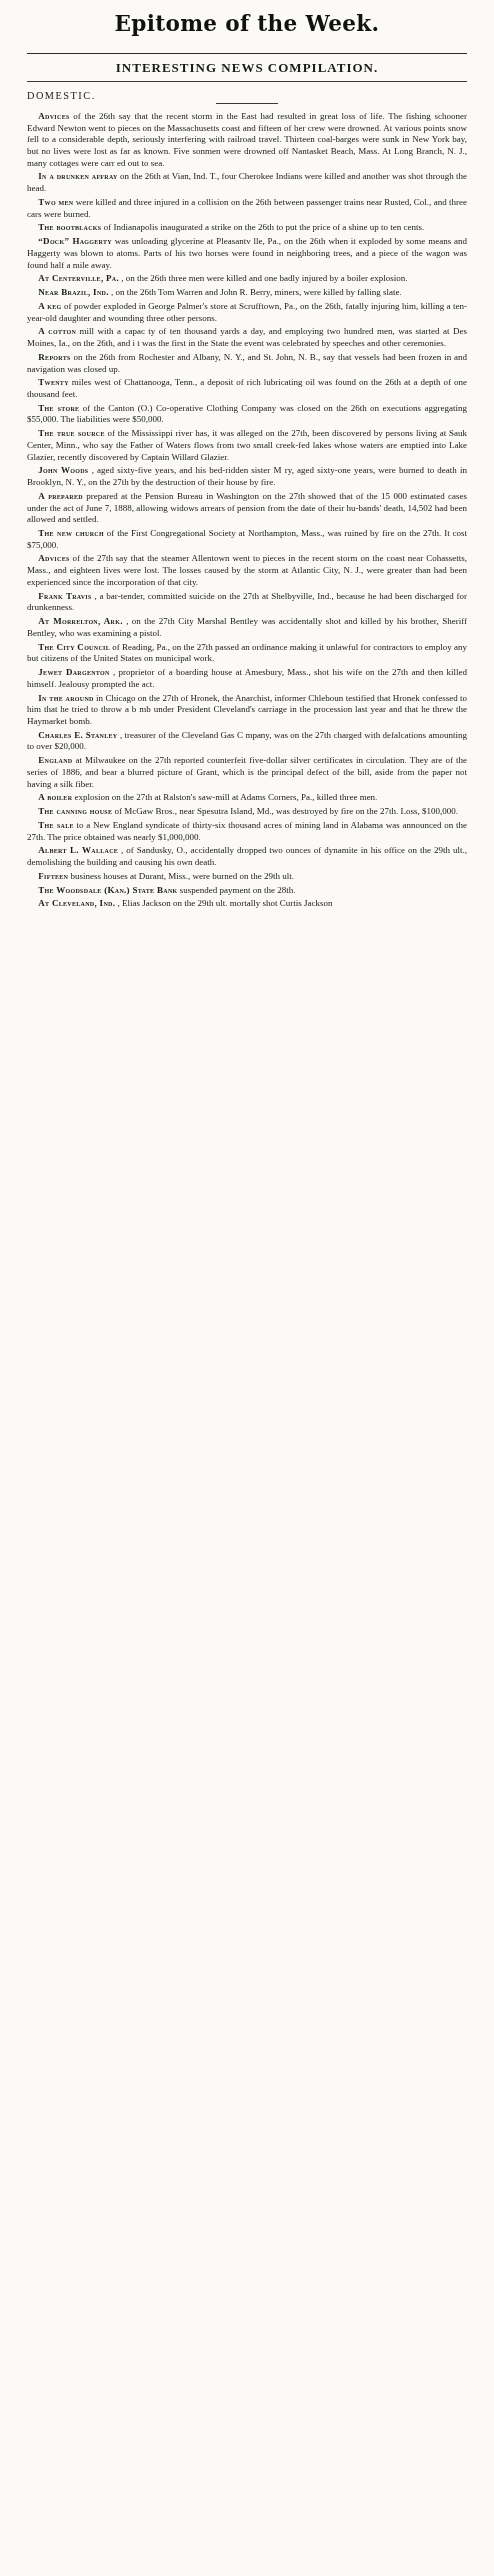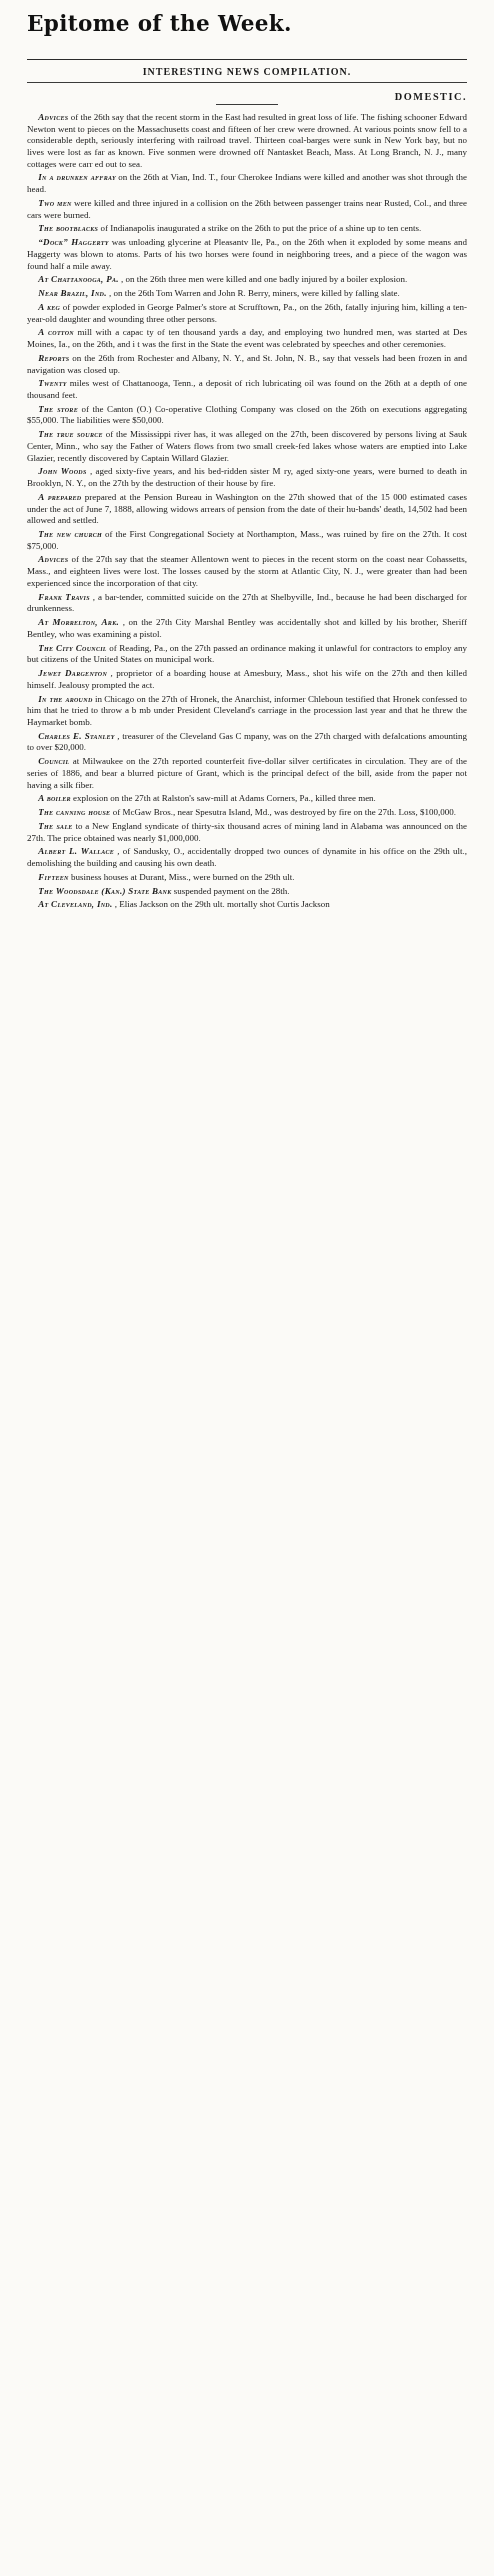--- a/index.html
+++ b/index.html
@@ -18,51 +18,51 @@
     background: #fbfaf7;
     padding: 0;
     box-sizing: border-box;
     position: relative;
   }
   .inner {
     padding: 13.4px 27px 31px 27px;
     box-sizing: border-box;
   }
   .masthead {
-    text-align: left;
+    text-align: center;
     border-bottom: 1px solid #2b2b2b;
-    padding-bottom: 23px;
+    padding-bottom: 17px;
     margin-bottom: 4.1px;
   }
   .masthead .title {
     font-family: "DejaVu Serif", serif;
     font-size: 21.6px;
     font-weight: bold;
     letter-spacing: 0.3px;
     line-height: 1.05;
     color: #111;
   }
   .subhead {
     text-align: center;
     font-family: "Liberation Serif", serif;
-    font-size: 10px;
+    font-size: 13px;
     letter-spacing: 1px;
     font-weight: bold;
     margin: 6.2px 0 5.2px 0;
     color: #1a1a1a;
   }
   .rule-thin {
     border: none;
     border-top: 0.5px solid #3a3a3a;
     margin: 3.1px 0 5.2px 0;
   }
   .section-head {
-    text-align: right;
+    text-align: left;
     font-size: 10.3px;
-    font-weight: bold;
+    font-weight: normal;
     letter-spacing: 1.5px;
     margin: 7.2px 0 2.1px 0;
     font-family: "Liberation Serif", serif;
   }
   .section-rule {
     width: 62px;
     margin: 2.1px auto 7.2px auto;
     border: none;
     border-top: 0.5px solid #3a3a3a;
   }
@@ -73,21 +73,20 @@
     hyphens: auto;
   }
   p.para {
     margin: 0 0 2.1px 0;
     text-indent: 11.3px;
   }
   p.para .lead {
     font-variant: small-caps;
     font-weight: bold;
     letter-spacing: 0.3px;
-    font-style: italic;
   }
   .footer-space { height: 5.2px; }
 </style>
 </head>
 <body>
 
 <div class="page">
   <div class="inner">
 
     <div class="masthead">
@@ -99,39 +98,39 @@
 
     <div class="section-head">DOMESTIC.</div>
     <hr class="section-rule">
 
     <div class="col">
       <p class="para"><span class="lead">Advices</span> <span>of the 26th say that the recent storm in the East had resulted in great loss of life. The fishing schooner Edward Newton went to pieces on the Massachusetts coast and fifteen of her crew were drowned. At various points snow fell to a considerable depth, seriously interfering with railroad travel. Thirteen coal-barges were sunk in New York bay, but no lives were lost as far as known. Five sonmen were drowned off Nantasket Beach, Mass. At Long Branch, N. J., many cottages were carr ed out to sea.</span></p>
       <p class="para"><span class="lead">In a drunken affray</span> <span>on the 26th at Vian, Ind. T., four Cherokee Indians were killed and another was shot through the head.</span></p>
       <p class="para"><span class="lead">Two men</span> <span>were killed and three injured in a collision on the 26th between passenger trains near Rusted, Col., and three cars were burned.</span></p>
       <p class="para"><span class="lead">The bootblacks</span> <span>of Indianapolis inaugurated a strike on the 26th to put the price of a shine up to ten cents.</span></p>
       <p class="para"><span class="lead">“Dock” Haggerty</span> <span>was unloading glycerine at Pleasantv lle, Pa., on the 26th when it exploded by some means and Haggerty was blown to atoms. Parts of his two horses were found in neighboring trees, and a piece of the wagon was found half a mile away.</span></p>
-      <p class="para"><span class="lead">At Chattanooga, Pa.</span> <span>, on the 26th three men were killed and one badly injured by a boiler explosion.</span></p>
+      <p class="para"><span class="lead">At Centerville, Pa.</span> <span>, on the 26th three men were killed and one badly injured by a boiler explosion.</span></p>
       <p class="para"><span class="lead">Near Brazil, Ind.</span> <span>, on the 26th Tom Warren and John R. Berry, miners, were killed by falling slate.</span></p>
       <p class="para"><span class="lead">A keg</span> <span>of powder exploded in George Palmer's store at Scrufftown, Pa., on the 26th, fatally injuring him, killing a ten-year-old daughter and wounding three other persons.</span></p>
       <p class="para"><span class="lead">A cotton</span> <span>mill with a capac ty of ten thousand yards a day, and employing two hundred men, was started at Des Moines, Ia., on the 26th, and i&nbsp;t was the first in the State the event was celebrated by speeches and other ceremonies.</span></p>
       <p class="para"><span class="lead">Reports</span> <span>on the 26th from Rochester and Albany, N. Y., and St. John, N. B., say that vessels had been frozen in and navigation was closed up.</span></p>
       <p class="para"><span class="lead">Twenty</span> <span>miles west of Chattanooga, Tenn., a deposit of rich lubricating oil was found on the 26th at a depth of one thousand feet.</span></p>
       <p class="para"><span class="lead">The store</span> <span>of the Canton (O.) Co-operative Clothing Company was closed on the 26th on executions aggregating $55,000. The liabilities were $50,000.</span></p>
       <p class="para"><span class="lead">The true source</span> <span>of the Mississippi river has, it was alleged on the 27th, been discovered by persons living at Sauk Center, Minn., who say the Father of Waters flows from two small creek-fed lakes whose waters are emptied into Lake Glazier, recently discovered by Captain Willard Glazier.</span></p>
       <p class="para"><span class="lead">John Woods</span> <span>, aged sixty-five years, and his bed-ridden sister M ry, aged sixty-one years, were burned to death in Brooklyn, N. Y., on the 27th by the destruction of their house by fire.</span></p>
       <p class="para"><span class="lead">A prepared</span> <span>prepared at the Pension Bureau in Washington on the 27th showed that of the 15 000 estimated cases under the act of June 7, 1888, allowing widows arrears of pension from the date of their hu-bands' death, 14,502 had been allowed and settled.</span></p>
       <p class="para"><span class="lead">The new church</span> <span>of the First Congregational Society at Northampton, Mass., was ruined by fire on the 27th. It cost $75,000.</span></p>
       <p class="para"><span class="lead">Advices</span> <span>of the 27th say that the steamer Allentown went to pieces in the recent storm on the coast near Cohassetts, Mass., and eighteen lives were lost. The losses caused by the storm at Atlantic City, N. J., were greater than had been experienced since the incorporation of that city.</span></p>
       <p class="para"><span class="lead">Frank Travis</span> <span>, a bar-tender, committed suicide on the 27th at Shelbyville, Ind., because he had been discharged for drunkenness.</span></p>
       <p class="para"><span class="lead">At Morrelton, Ark.</span> <span>, on the 27th City Marshal Bentley was accidentally shot and killed by his brother, Sheriff Bentley, who was examining a pistol.</span></p>
       <p class="para"><span class="lead">The City Council</span> <span>of Reading, Pa., on the 27th passed an ordinance making it unlawful for contractors to employ any but citizens of the United States on municipal work.</span></p>
       <p class="para"><span class="lead">Jewet Dargenton</span> <span>, proprietor of a boarding house at Amesbury, Mass., shot his wife on the 27th and then killed himself. Jealousy prompted the act.</span></p>
       <p class="para"><span class="lead">In the around</span> <span>in Chicago on the 27th of Hronek, the Anarchist, informer Chleboun testified that Hronek confessed to him that he tried to throw a b mb under President Cleveland's carriage in the procession last year and that he threw the Haymarket bomb.</span></p>
       <p class="para"><span class="lead">Charles E. Stanley</span> <span>, treasurer of the Cleveland Gas C mpany, was on the 27th charged with defalcations amounting to over $20,000.</span></p>
-      <p class="para"><span class="lead">Council</span> <span>at Milwaukee on the 27th reported counterfeit five-dollar silver certificates in circulation. They are of the series of 1886, and bear a blurred picture of Grant, which is the principal defect of the bill, aside from the paper not having a silk fiber.</span></p>
+      <p class="para"><span class="lead">England</span> <span>at Milwaukee on the 27th reported counterfeit five-dollar silver certificates in circulation. They are of the series of 1886, and bear a blurred picture of Grant, which is the principal defect of the bill, aside from the paper not having a silk fiber.</span></p>
       <p class="para"><span class="lead">A boiler</span> <span>explosion on the 27th at Ralston's saw-mill at Adams Corners, Pa., killed three men.</span></p>
       <p class="para"><span class="lead">The canning house</span> <span>of McGaw Bros., near Spesutra Island, Md., was destroyed by fire on the 27th. Loss, $100,000.</span></p>
       <p class="para"><span class="lead">The sale</span> <span>to a New England syndicate of thirty-six thousand acres of mining land in Alabama was announced on the 27th. The price obtained was nearly $1,000,000.</span></p>
       <p class="para"><span class="lead">Albert L. Wallace</span> <span>, of Sandusky, O., accidentally dropped two ounces of dynamite in his office on the 29th ult., demolishing the building and causing his own death.</span></p>
       <p class="para"><span class="lead">Fifteen</span> <span>business houses at Durant, Miss., were burned on the 29th ult.</span></p>
       <p class="para"><span class="lead">The Woodsdale (Kan.) State Bank</span> <span>suspended payment on the 28th.</span></p>
       <p class="para"><span class="lead">At Cleveland, Ind.</span> <span>, Elias Jackson on the 29th ult. mortally shot Curtis Jackson</span></p>
     </div>
 
     <div class="footer-space"></div>

